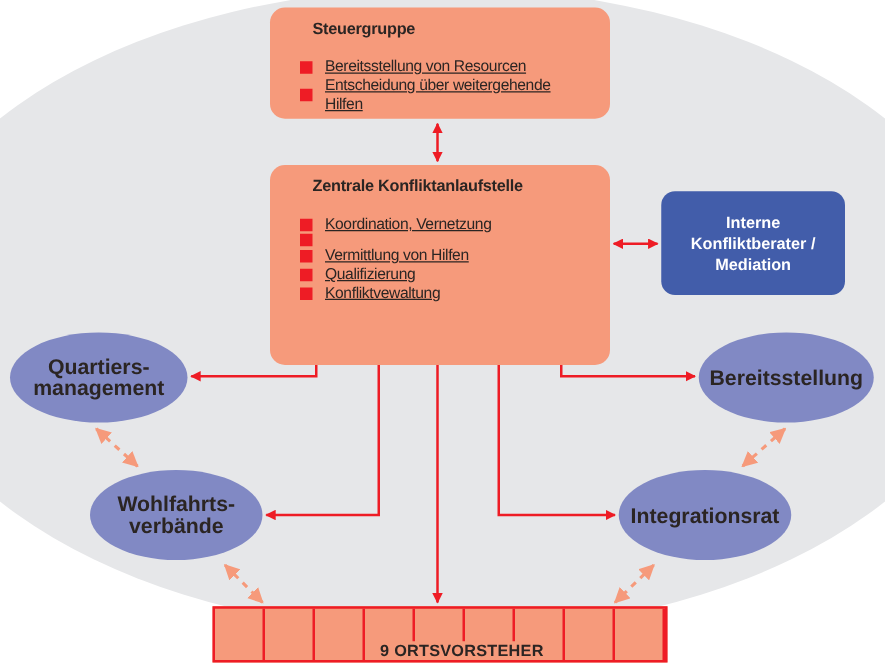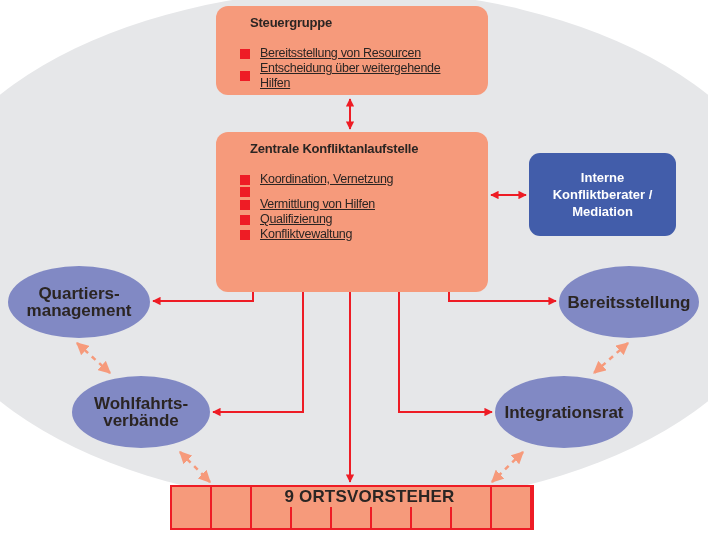--- a/index.html
+++ b/index.html
@@ -22,22 +22,22 @@
              justify-content: center; text-align: center; font-weight: bold; font-size: 17px; line-height: 17px;
              color: #2b2523; }
   #ell-quartiers { left: 8px; top: 266px; width: 142px; height: 72px; }
   #ell-staedtische { left: 559px; top: 266px; width: 140px; height: 72px; }
   #ell-wohlfahrt { left: 72px; top: 376px; width: 138px; height: 72px; }
   #ell-integration { left: 495px; top: 376px; width: 138px; height: 72px; }
   #ortsvorsteher { position: absolute; left: 170px; top: 485px; width: 364px; height: 45px; display: flex;
                    box-sizing: border-box; border: 2px solid #EE1C25; background: #F69A7B; }
   #ortsvorsteher .cell { flex: 1; border-right: 2px solid #EE1C25; }
   #ortsvorsteher .cell:last-child { border-right: none; }
-  #ortsvorsteher .label { position: absolute; left: 0; right: 0; top: 0; bottom: 0; display: flex; align-items: flex-start;
-                          justify-content: center; font-weight: bold; font-size: 17px; color: #2b2523; letter-spacing: 0.2px; padding-left: 35px; }
+  #ortsvorsteher .label { position: absolute; left: 0; right: 0; top: 0; bottom: 0; display: flex; align-items: flex-end;
+                          justify-content: center; font-weight: bold; font-size: 13px; color: #2b2523; letter-spacing: 0.2px; padding-left: 35px; }
   #ortsvorsteher .label span { background: #F69A7B; padding: 0 1px; }
 </style>
 </head>
 <body>
 
 <svg id="bg-svg" width="708" height="537" viewBox="0 0 708 537">
   <ellipse cx="354" cy="248" rx="440" ry="258" fill="#E6E7E9"></ellipse>
 </svg>
 
 <svg id="arrows-svg" width="708" height="537" viewBox="0 0 708 537">

